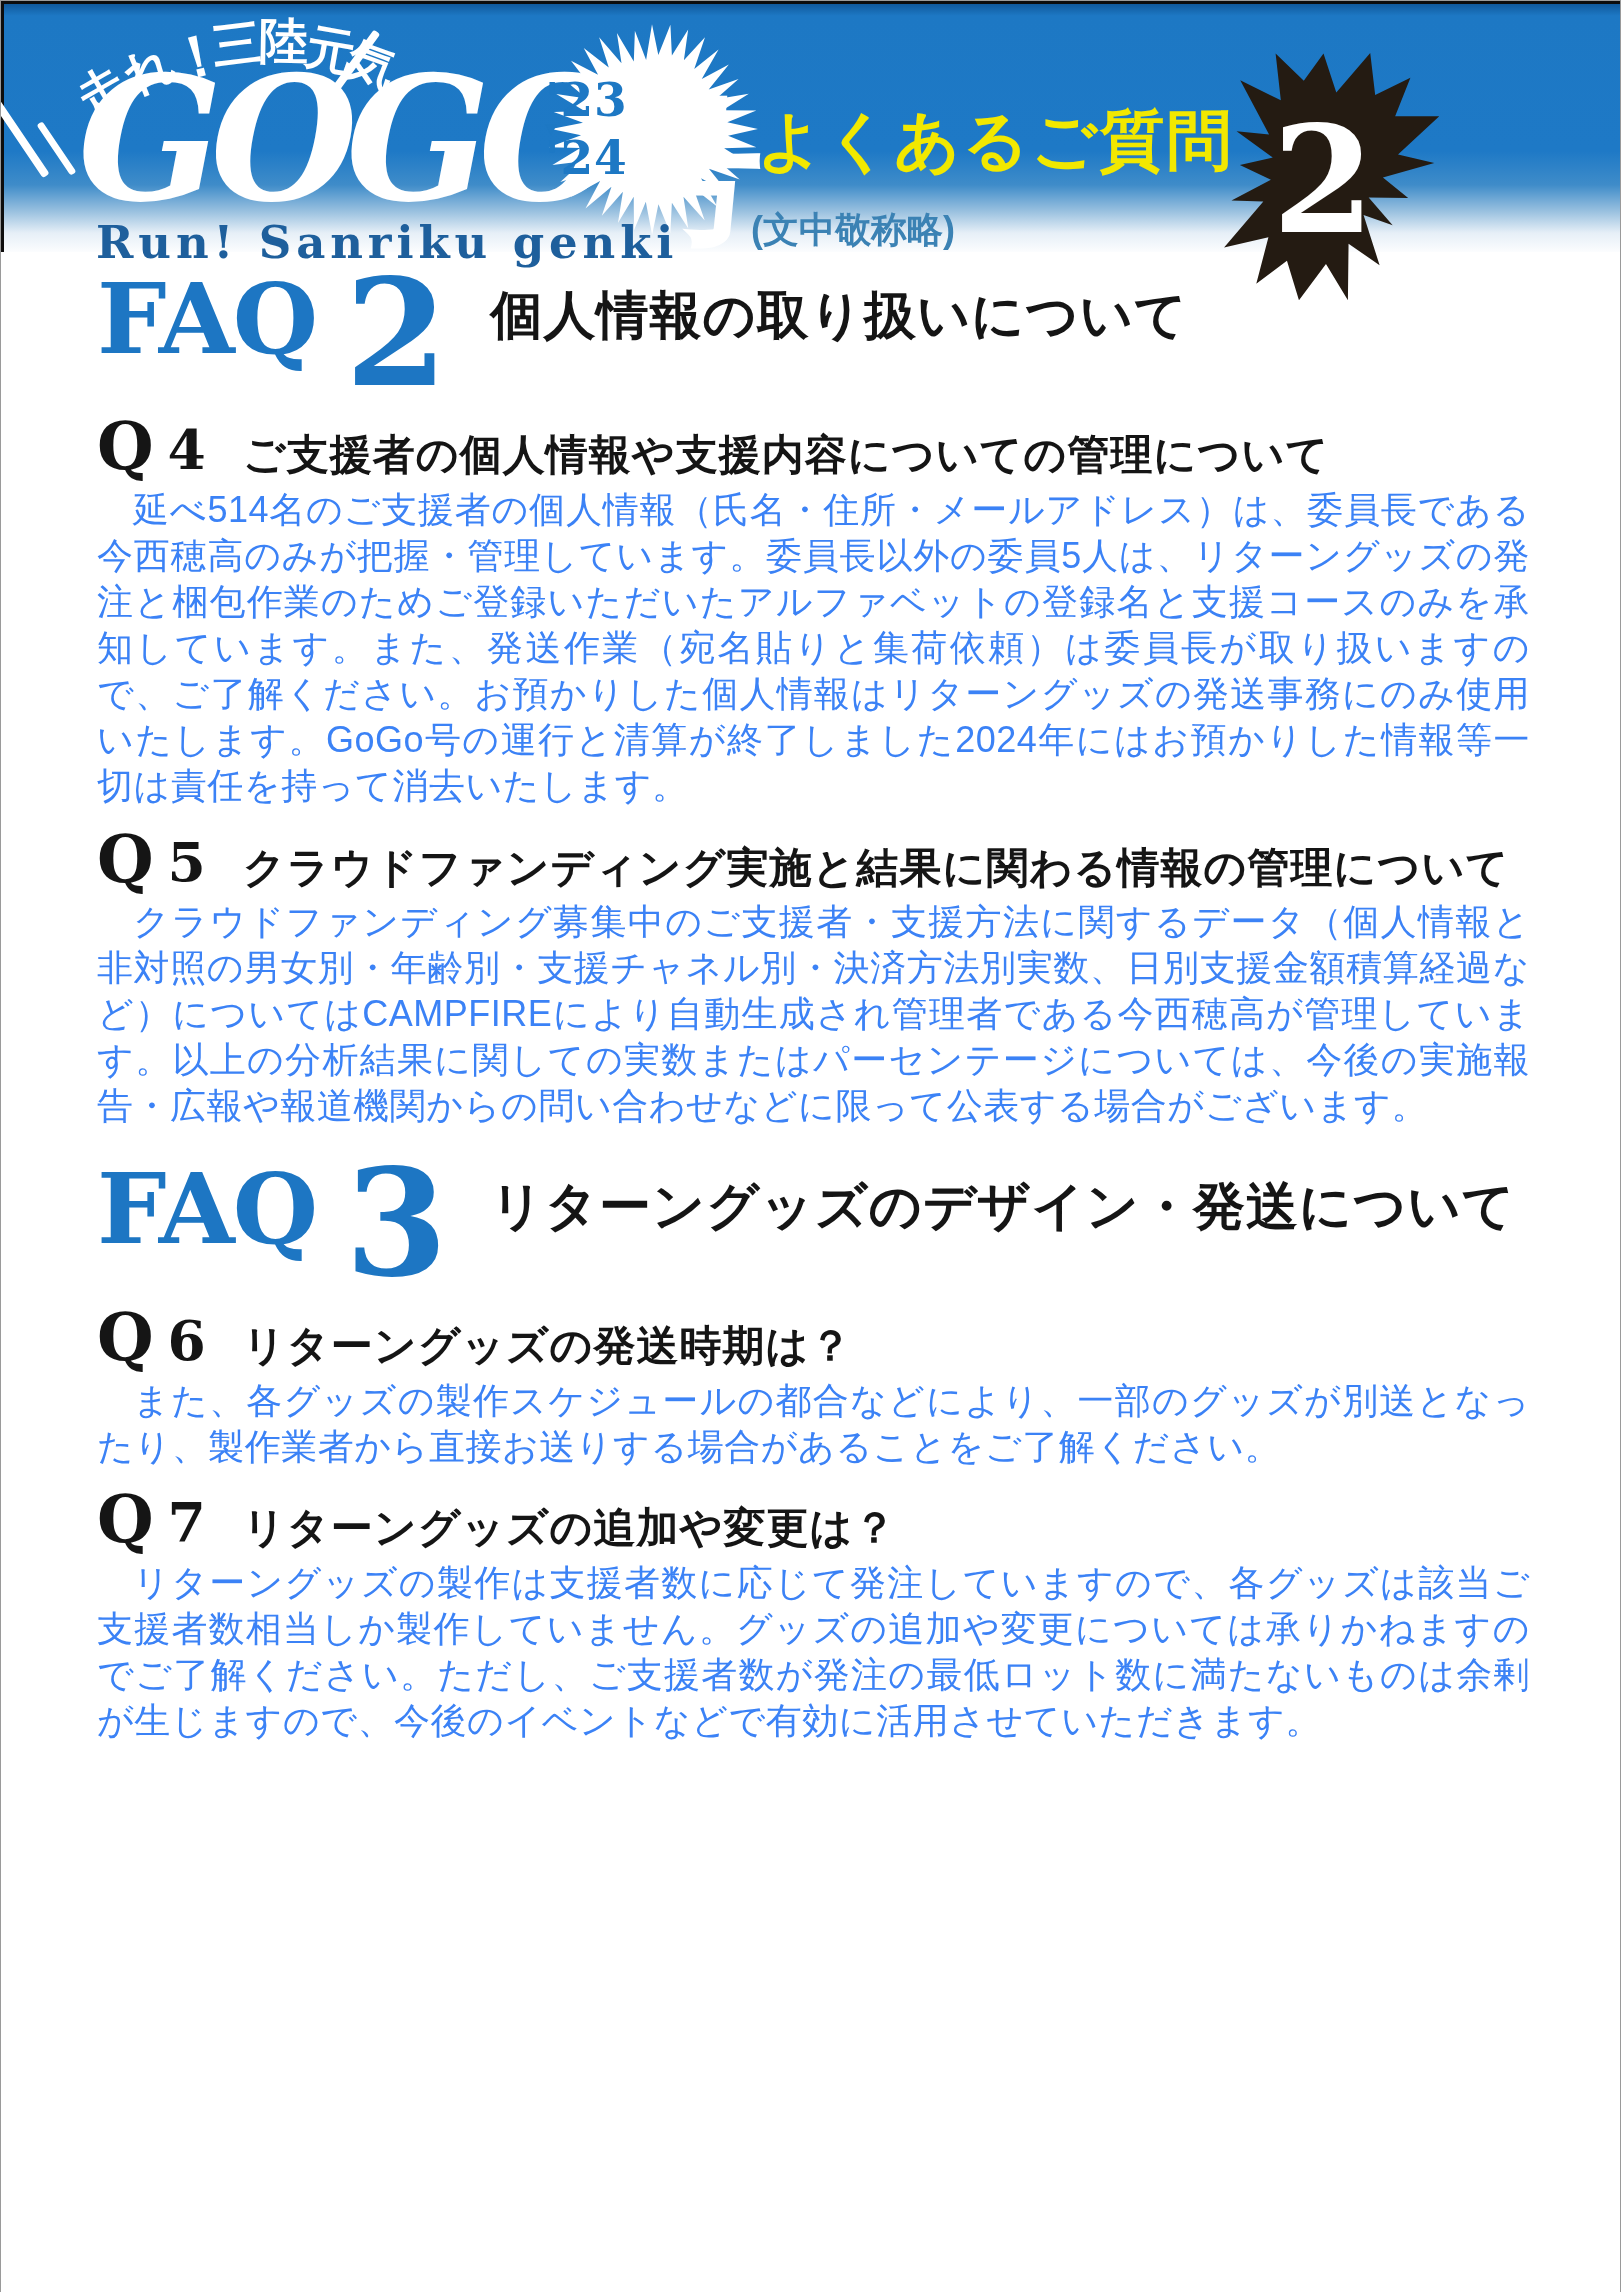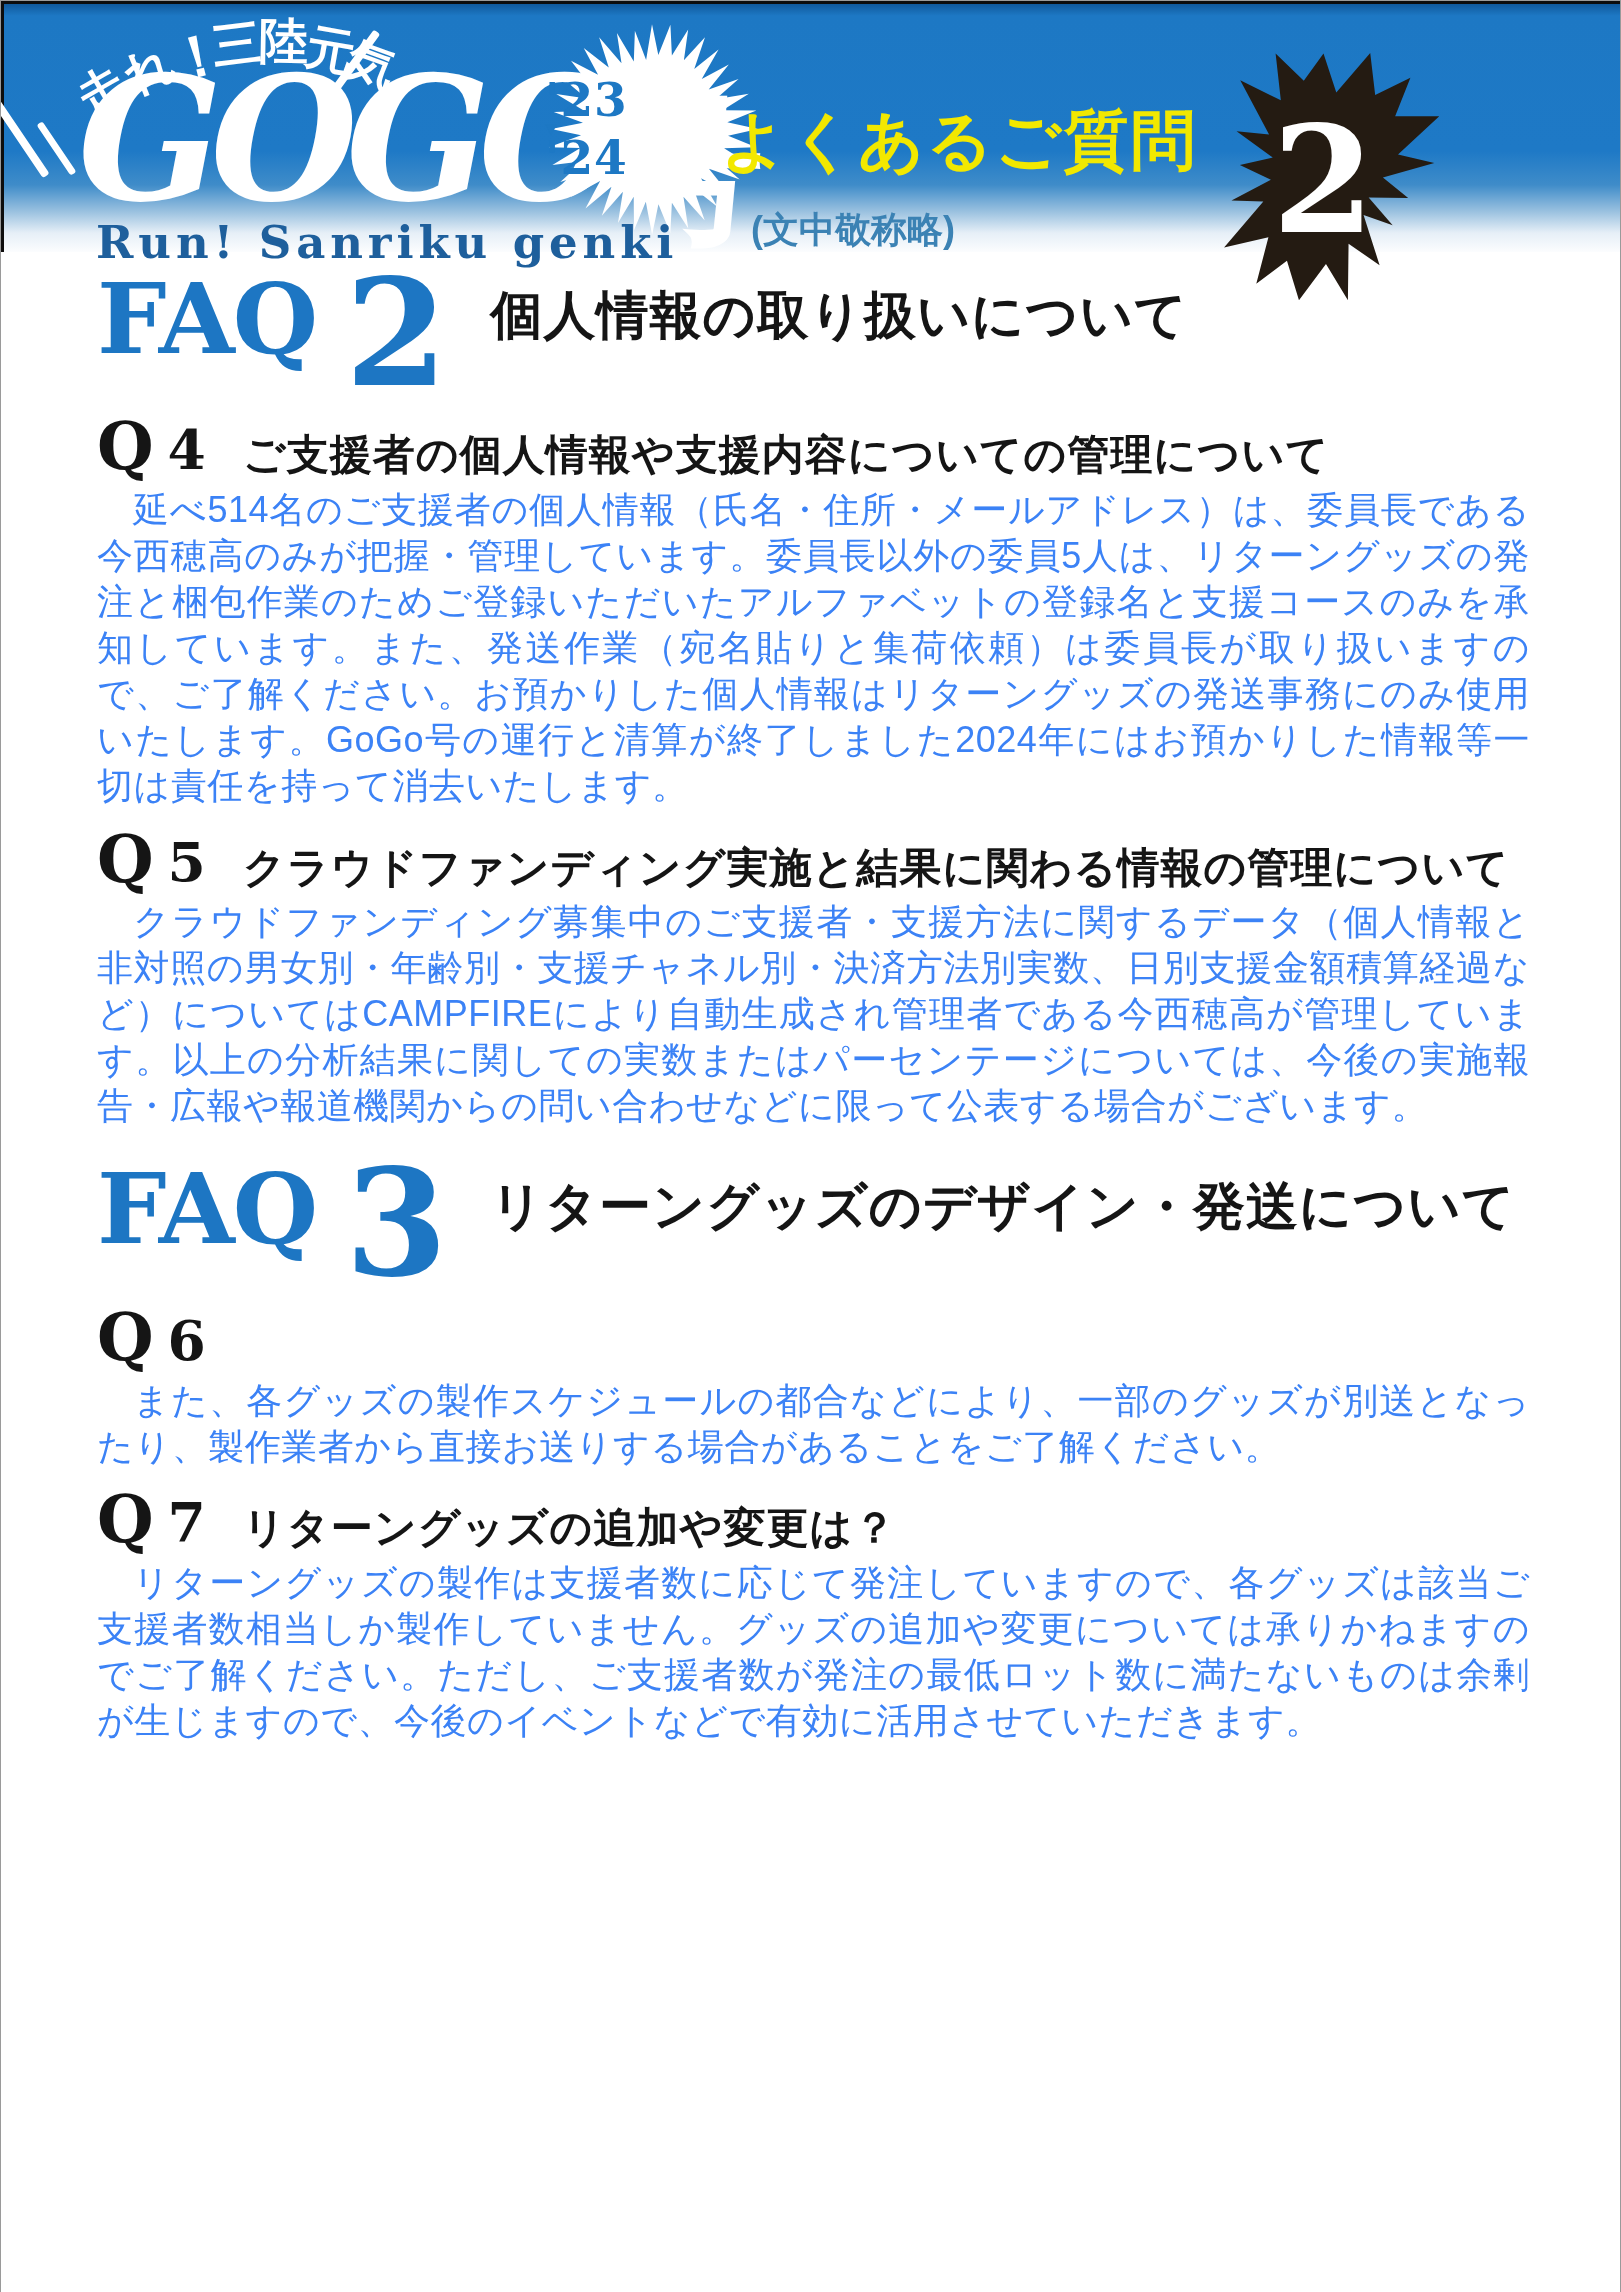--- a/index.html
+++ b/index.html
@@ -50,21 +50,21 @@
     color:#1d78c4; font-family:"DejaVu Serif", serif; font-weight:bold;
   }
   .badge-year{font-size:47px; line-height:43px; letter-spacing:1px;}
   .badge-arrow{font-size:15.7px; line-height:15.7px;}
   .logo-sub{
     position:absolute; left:92px; top:216px;
     font-family:"DejaVu Serif", serif; font-weight:bold;
     font-size:45px; line-height:1; color:#1e5f9c; letter-spacing:4.9px;
   }
   .header-title{
-    position:absolute; left:717px; top:104px;
+    position:absolute; left:753px; top:104px;
     font-size:65px; line-height:1; font-weight:900; color:#f2e800; letter-spacing:2px;
   }
   .header-note{
     position:absolute; left:747px; top:208px;
     font-size:36px; line-height:1; font-weight:bold; color:#3b82b4;
   }
   .star-black-box{position:absolute; left:1188px; top:39px; width:263px; height:261px;}
   .star-black-box svg{position:absolute; left:0; top:0; width:100%; height:100%;}
   .page-num{
     position:absolute; left:0; top:0; width:263px; height:261px;
@@ -173,20 +173,21 @@
 
     <div class="faq-row mt-lg">
       <span class="faq-word">FAQ</span>
       <span class="faq-num">3</span>
       <span class="faq-title">リターングッズのデザイン・発送について</span>
     </div>
 
     <div class="q-row">
       <span class="q-word">Q</span>
       <span class="q-num">6</span>
+      <span class="q-title">リターングッズの発送時期は？</span>
     </div>
     <p class="para">また、各グッズの製作スケジュールの都合などにより、一部のグッズが別送となったり、製作業者から直接お送りする場合があることをご了解ください。</p>
 
     <div class="q-row">
       <span class="q-word">Q</span>
       <span class="q-num">7</span>
       <span class="q-title">リターングッズの追加や変更は？</span>
     </div>
     <p class="para">リターングッズの製作は支援者数に応じて発注していますので、各グッズは該当ご支援者数相当しか製作していません。グッズの追加や変更については承りかねますのでご了解ください。ただし、ご支援者数が発注の最低ロット数に満たないものは余剰が生じますので、今後のイベントなどで有効に活用させていただきます。</p>
 

